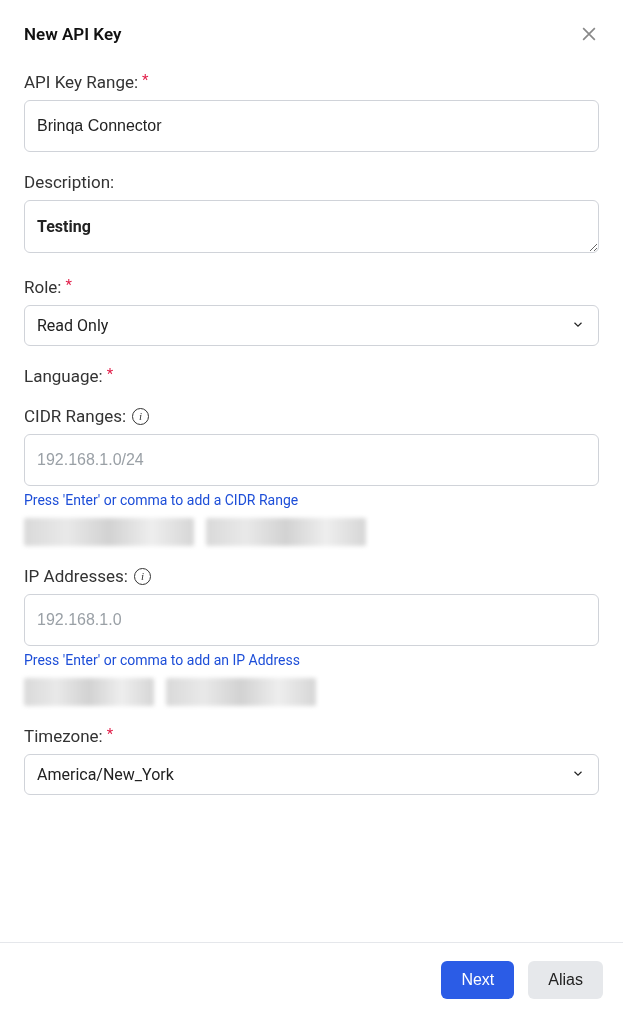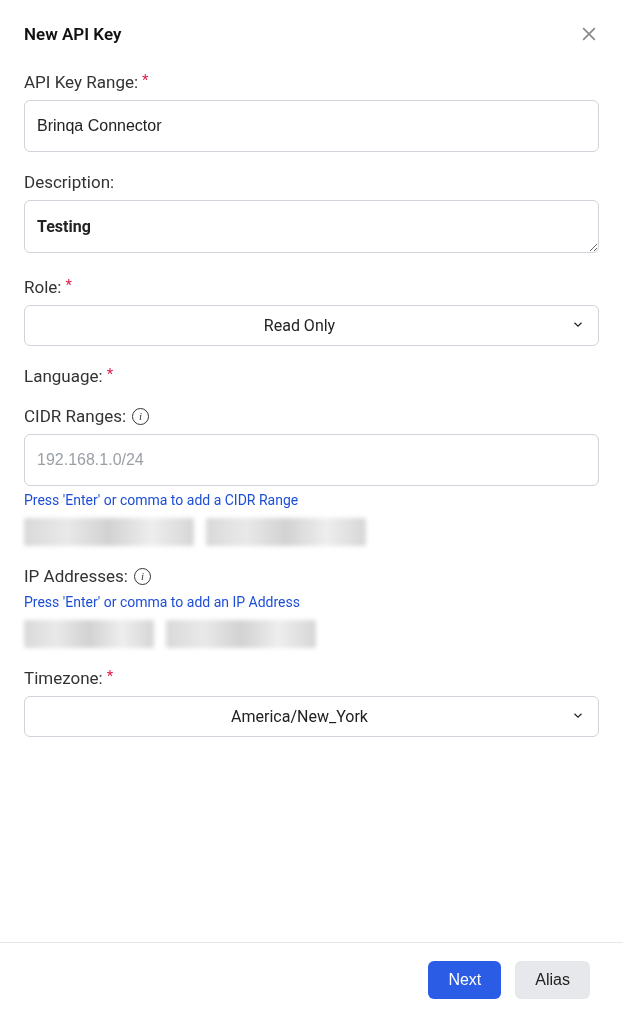--- a/index.html
+++ b/index.html
@@ -89,21 +89,20 @@
       color: #9aa0a6;
     }
     textarea.text-input {
       resize: both;
       min-height: 42px;
       font-family: inherit;
       font-weight: bold;
     }
     .select-wrap {
       position: relative;
-      text-align: center;
     }
     .select-input {
       width: 100%;
       padding: 10px 36px 10px 12px;
       font-size: 16px;
       border: 1px solid #d0d3d9;
       border-radius: 6px;
       background: #fff;
       appearance: none;
       -webkit-appearance: none;
@@ -139,21 +138,21 @@
       border-radius: 2px;
       background: linear-gradient(90deg,#d9d9d9,#e9e9e9,#d2d2d2,#eee,#d6d6d6);
       filter: blur(2px);
     }
     .footer {
       position: absolute;
       left: 0;
       right: 0;
       bottom: 0;
       border-top: 1px solid #e5e7eb;
-      padding: 18px 33px;
+      padding: 18px 20px;
       display: flex;
       justify-content: flex-end;
       gap: 14px;
       background: #fff;
     }
     .btn {
       font-size: 16px;
       padding: 10px 20px;
       border-radius: 6px;
       border: none;
@@ -231,20 +230,21 @@
       <div class="chip" style="width:170px"></div>
       <div class="chip" style="width:160px"></div>
     </div>
   </div>
 
   <div class="form-group">
     <div class="label-row">
       <span>IP Addresses:</span>
       <span class="info-icon">i</span>
     </div>
+    <input type="text" class="text-input" placeholder="192.168.1.0" style="">
     <div class="hint">Press 'Enter' or comma to add an IP Address</div>
     <div class="chips">
       <div class="chip" style="width:130px"></div>
       <div class="chip" style="width:150px"></div>
     </div>
   </div>
 
   <div class="form-group">
     <div class="label-row">
       <span>Timezone:</span>

